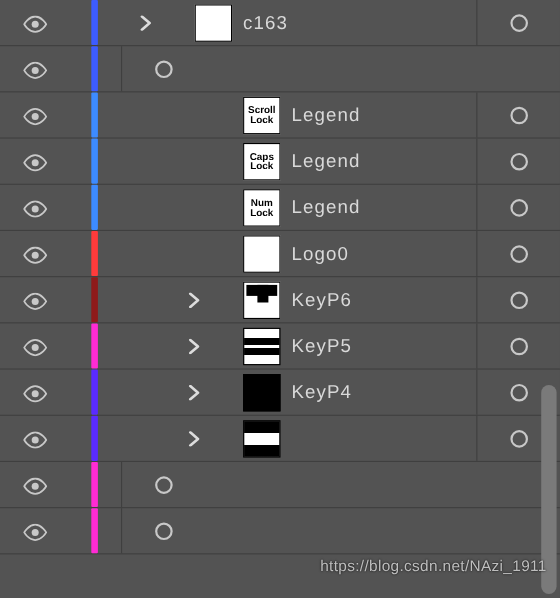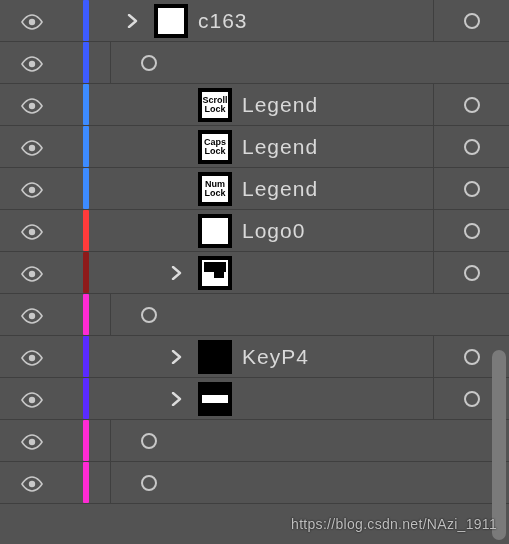--- a/index.html
+++ b/index.html
@@ -68,32 +68,33 @@
     justify-content: center;
     flex-shrink: 0;
   }
   .expand-cell svg { display: block; }
   .spacer-narrow { width: 44px; flex-shrink: 0; }
   .thumb {
     width: 34px;
     height: 34px;
     flex-shrink: 0;
     background: #fff;
-    border: 4px solid #000000;
+    border: 1px solid #000000;
     margin-right: 10px;
     display: flex;
     align-items: center;
     justify-content: center;
     font-size: 9px;
     font-weight: bold;
     color: #000;
     line-height: 1;
     text-align: center;
     position: relative;
     overflow: hidden;
+    margin-left: 23px;
   }
   .thumb-black { background: #000; }
   .thumb-stripes {
     background: linear-gradient(to bottom, #000 0 33%, #fff 33% 66%, #000 66% 100%);
   }
   .thumb-stripes2 {
     background: linear-gradient(to bottom, #fff 0 25%, #000 25% 45%, #fff 45% 55%, #000 55% 75%, #fff 75% 100%);
   }
   .thumb-tshape::after {
     content: "";
@@ -129,21 +130,21 @@
   .thumb-kbd {
     background:#000;
   }
   .thumb-kbd::after{
     content:"";
     position:absolute;
     left:2px; right:2px; top:12px; height:10px;
     background:#fff;
   }
   .label {
-    font-size: 21px;
+    font-size: 17px;
     letter-spacing: 1px;
     white-space: nowrap;
   }
   .circle-cell {
     width: 76px;
     display: flex;
     align-items: center;
     justify-content: center;
     flex-shrink: 0;
     border-left: 1px solid #3f3f3f;
@@ -167,21 +168,21 @@
     right: 0;
     top: 350px;
     width: 14px;
     height: 190px;
     background: #7a7a7a;
     border-radius: 7px;
   }
   .watermark {
     position: absolute;
     right: 12px;
-    bottom: 12px;
+    bottom: 22px;
     font-size: 14px;
     color: #bfbfbf;
     letter-spacing: 0.3px;
     text-shadow: 0 0 2px #000;
     pointer-events: none;
   }
 </style>
 </head>
 <body>
 
@@ -329,36 +330,47 @@
           <div class="color-bar" style="background: rgb(142, 26, 26);"></div>
         </div>
         <div class="content">
           <div class="spacer-narrow"></div>
           <div class="expand-cell">
             <svg width="12" height="14" viewBox="0 0 12 14">
               <path d="M3 1 L10 7 L3 13" fill="none" stroke="#dcdcdc" stroke-width="2.4" stroke-linecap="round" stroke-linejoin="round"></path>
             </svg>
           </div>
           <div class="thumb thumb-tshape"></div>
+          <span class="label">KeyP6</span>
         </div>
         <div class="circle-cell">
           <div class="circle"></div>
         </div>
       </div>
       <div class="row">
         <div class="vis-cell">
           <span class="eye">
             <svg width="22" height="16" viewBox="0 0 22 16">
               <path d="M11 1C5 1 1 8 1 8s4 7 10 7 10-7 10-7-4-7-10-7z" fill="none" stroke="#c8c8c8" stroke-width="1.6"></path>
               <circle cx="11" cy="8" r="3.2" fill="#c8c8c8"></circle>
             </svg>
           </span>
         </div>
         <div class="color-cell">
           <div class="color-bar" style="background: rgb(255, 43, 212);"></div>
+        </div>
+        <div class="content">
+          <div class="spacer-narrow"></div>
+          <div class="expand-cell">
+            <svg width="12" height="14" viewBox="0 0 12 14">
+              <path d="M3 1 L10 7 L3 13" fill="none" stroke="#dcdcdc" stroke-width="2.4" stroke-linecap="round" stroke-linejoin="round"></path>
+            </svg>
+          </div>
+          <div class="thumb thumb-stripes2"></div>
+          <span class="label">KeyP5</span>
         </div>
         <div class="circle-cell">
           <div class="circle"></div>
         </div>
       </div>
       <div class="row">
         <div class="vis-cell">
           <span class="eye">
             <svg width="22" height="16" viewBox="0 0 22 16">
               <path d="M11 1C5 1 1 8 1 8s4 7 10 7 10-7 10-7-4-7-10-7z" fill="none" stroke="#c8c8c8" stroke-width="1.6"></path>

